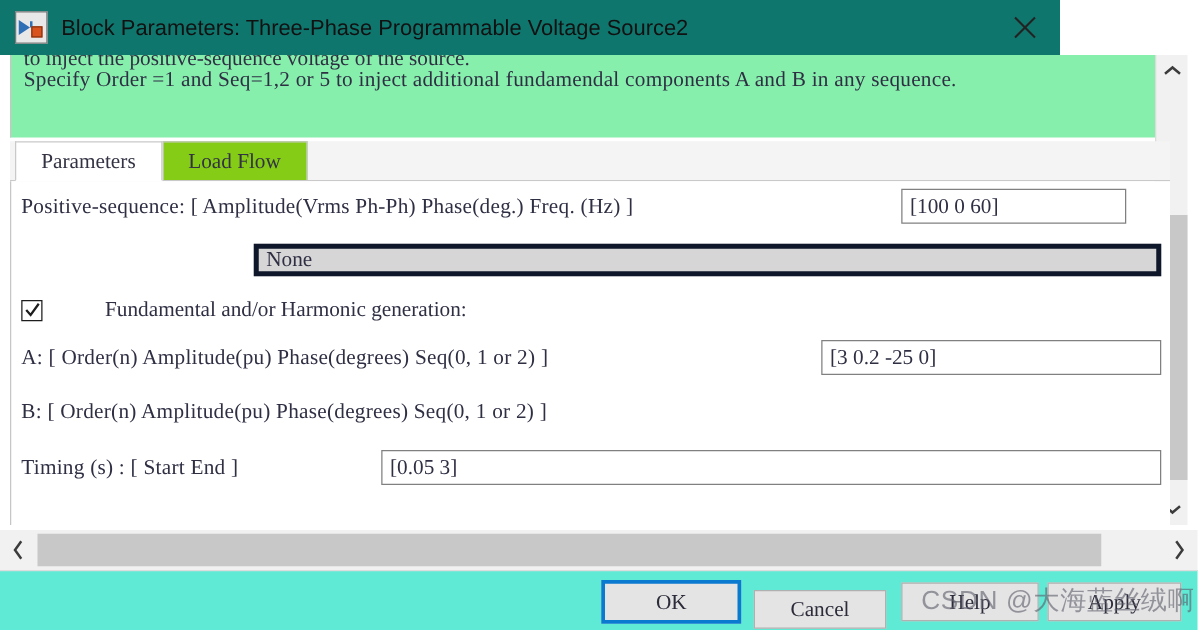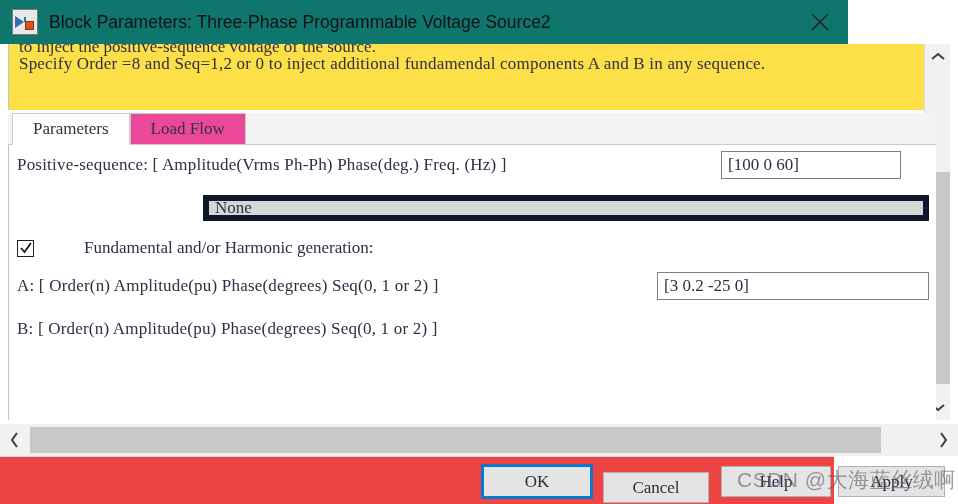--- a/index.html
+++ b/index.html
@@ -73,21 +73,21 @@
     cursor: pointer;
   }
   .title-close svg { display: block; }
 
   
   .desc-pane {
     position: absolute;
     left: 8px; top: 44px;
     width: 928px;
     height: 66px;
-    background: #fde047;
+    background: #86efac;
     border-left: 1px solid #c6c6c6;
     border-right: 1px solid #c6c6c6;
     box-sizing: border-box;
     overflow: hidden;
   }
   .desc-clip {
     position: absolute;
     left: 10px;
     top: -10px;
     width: 880px;
@@ -148,21 +148,21 @@
     display: flex;
     padding-left: 4px;
   }
   .tab {
     height: 31px;
     padding: 0 20px;
     display: flex;
     align-items: center;
     font-size: 17px;
     color: #333344;
-    background: #ec4899;
+    background: #84cc16;
     border: 1px solid #c9c9c9;
     border-bottom: none;
     box-sizing: border-box;
     cursor: pointer;
     white-space: nowrap;
   }
   .tab.active {
     background: #ffffff;
     color: #333344;
     height: 32px;
@@ -206,21 +206,21 @@
     align-items: center;
     padding-left: 6px;
     font-size: 17px;
     color: #2f2f44;
     white-space: nowrap;
     cursor: text;
   }
   .combo {
     height: 26px;
     background: #d6d6d6;
-    border: 6px solid #0f172a;
+    border: 4px solid #0f172a;
     box-sizing: border-box;
     display: flex;
     align-items: center;
     padding-left: 6px;
     font-size: 17px;
     color: #2f2f44;
     cursor: pointer;
   }
   .cbrow { display: flex; align-items: center; gap: 40px; }
   .checkbox {
@@ -263,23 +263,23 @@
     left: 30px; top: 3px;
     width: 851px; height: 26px;
     background: #c8c8c8;
     cursor: pointer;
   }
 
   
   .buttonbar {
     position: absolute;
     left: 0; top: 456px;
-    width: 834px;
+    width: 958px;
     height: 48px;
-    background: #ef4444;
+    background: #5eead4;
     border-top: 1px solid #dcdcdc;
     box-sizing: border-box;
   }
   .btn {
     position: absolute;
     top: 9px;
     height: 31px;
     background: #e4e4e4;
     border: 1px solid #b0b0b0;
     box-sizing: border-box;
@@ -323,21 +323,21 @@
   <div class="title-close">
     <svg width="22" height="22" viewBox="0 0 22 22">
       <line x1="3" y1="3" x2="19" y2="19" stroke="#222" stroke-width="1.6"></line>
       <line x1="19" y1="3" x2="3" y2="19" stroke="#222" stroke-width="1.6"></line>
     </svg>
   </div>
 </div>
 
 <div class="desc-pane">
   <div class="desc-clip">to inject the positive-sequence voltage of the source.</div>
-  <div class="desc-text">Specify  Order =8 and Seq=1,2 or 0 to inject additional fundamendal components A and B in any sequence.</div>
+  <div class="desc-text">Specify  Order =1 and Seq=1,2 or 5 to inject additional fundamendal components A and B in any sequence.</div>
 </div>
 
 <div class="vscroll">
   <div class="arrow up">
     <svg width="14" height="10" viewBox="0 0 14 10">
       <polyline points="1,7 7,2 13,7" fill="none" stroke="#3c3c3c" stroke-width="2"></polyline>
     </svg>
   </div>
   <div class="thumb"></div>
   <div class="arrow down">
@@ -374,20 +374,24 @@
 
   <div class="row" style="top:126px;">
     <div class="lbl">A:  [ Order(n)    Amplitude(pu) Phase(degrees)  Seq(0, 1 or 2) ]</div>
     <div class="field" style="position:absolute; left:648px; width:272px;">[3 0.2 -25 0]</div>
   </div>
 
   <div class="row" style="top:169px;">
     <div class="lbl">B:  [ Order(n)    Amplitude(pu) Phase(degrees)  Seq(0, 1 or 2) ]</div>
   </div>
 
+  <div class="row" style="top:214px;">
+    <div class="lbl">Timing (s) : [ Start     End ]</div>
+    <div class="field" style="position:absolute; left:296px; width:624px;">[0.05  3]</div>
+  </div>
 
 </div>
 
 <div class="hscroll">
   <div class="harrow left">
     <svg width="10" height="16" viewBox="0 0 10 16">
       <polyline points="7,1 2,8 7,15" fill="none" stroke="#3c3c3c" stroke-width="2"></polyline>
     </svg>
   </div>
   <div class="hthumb"></div>

